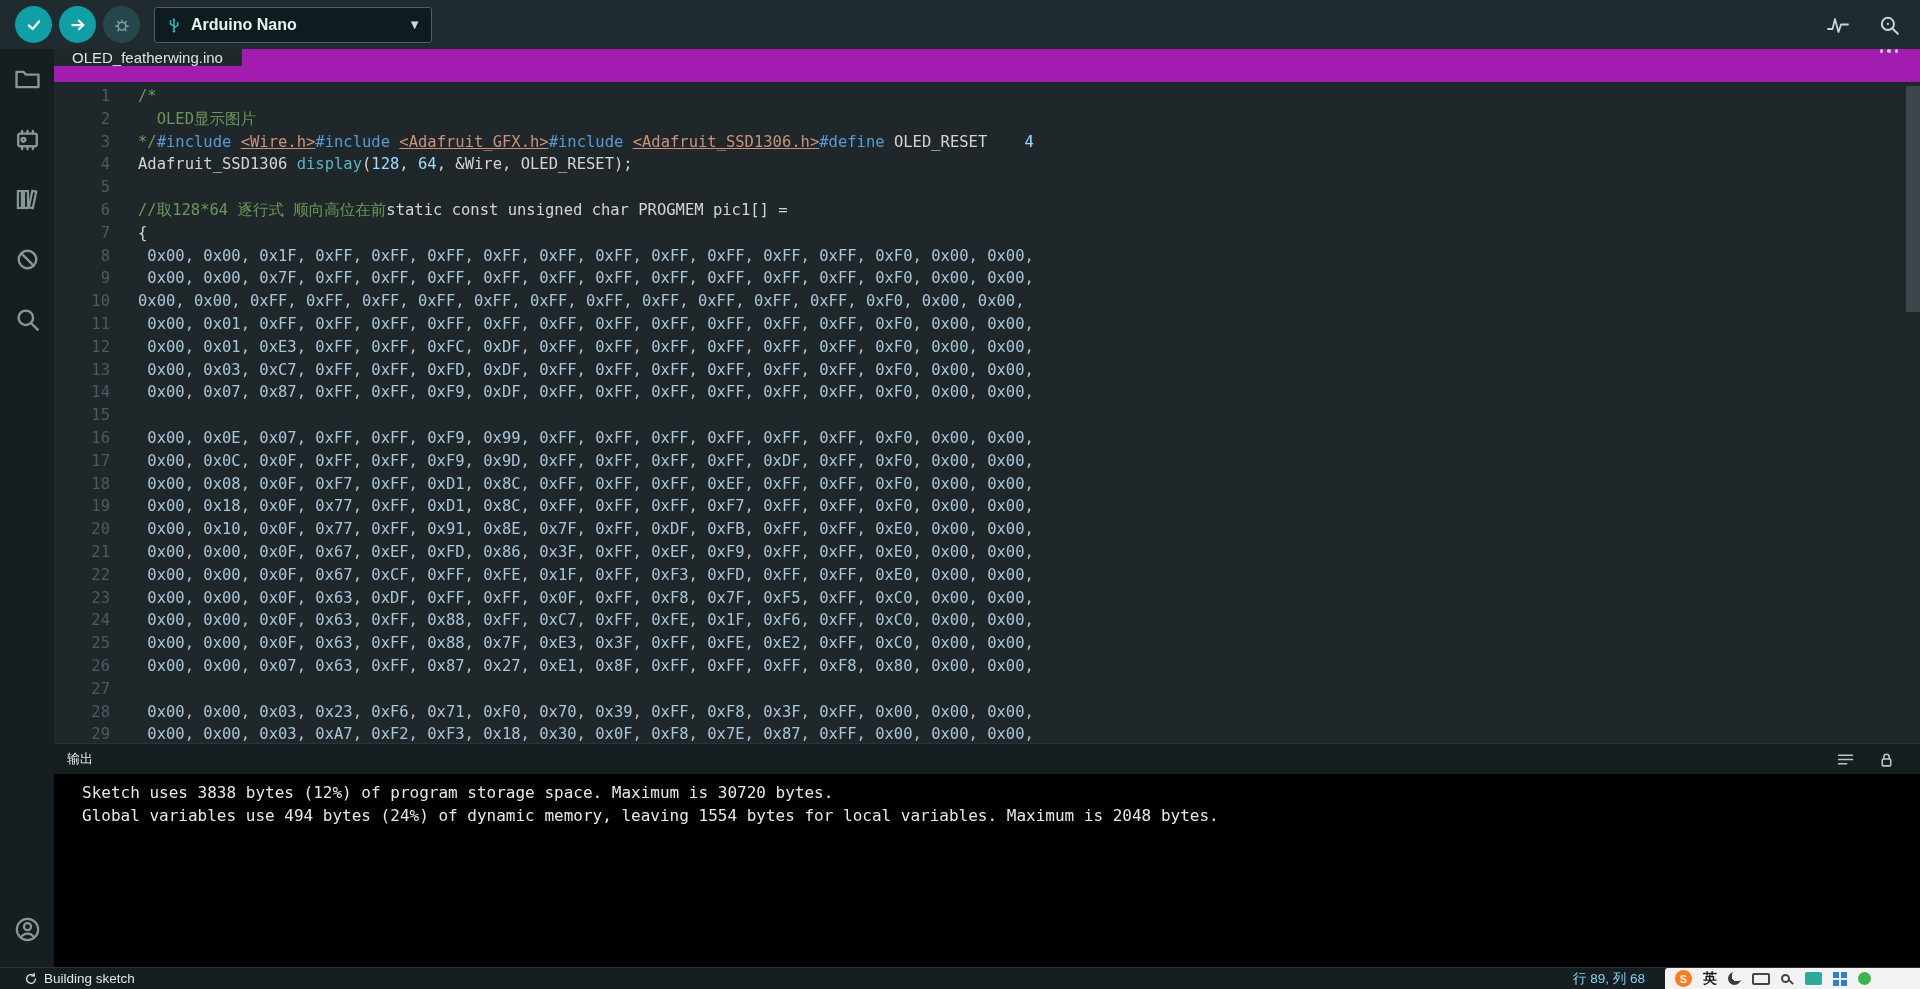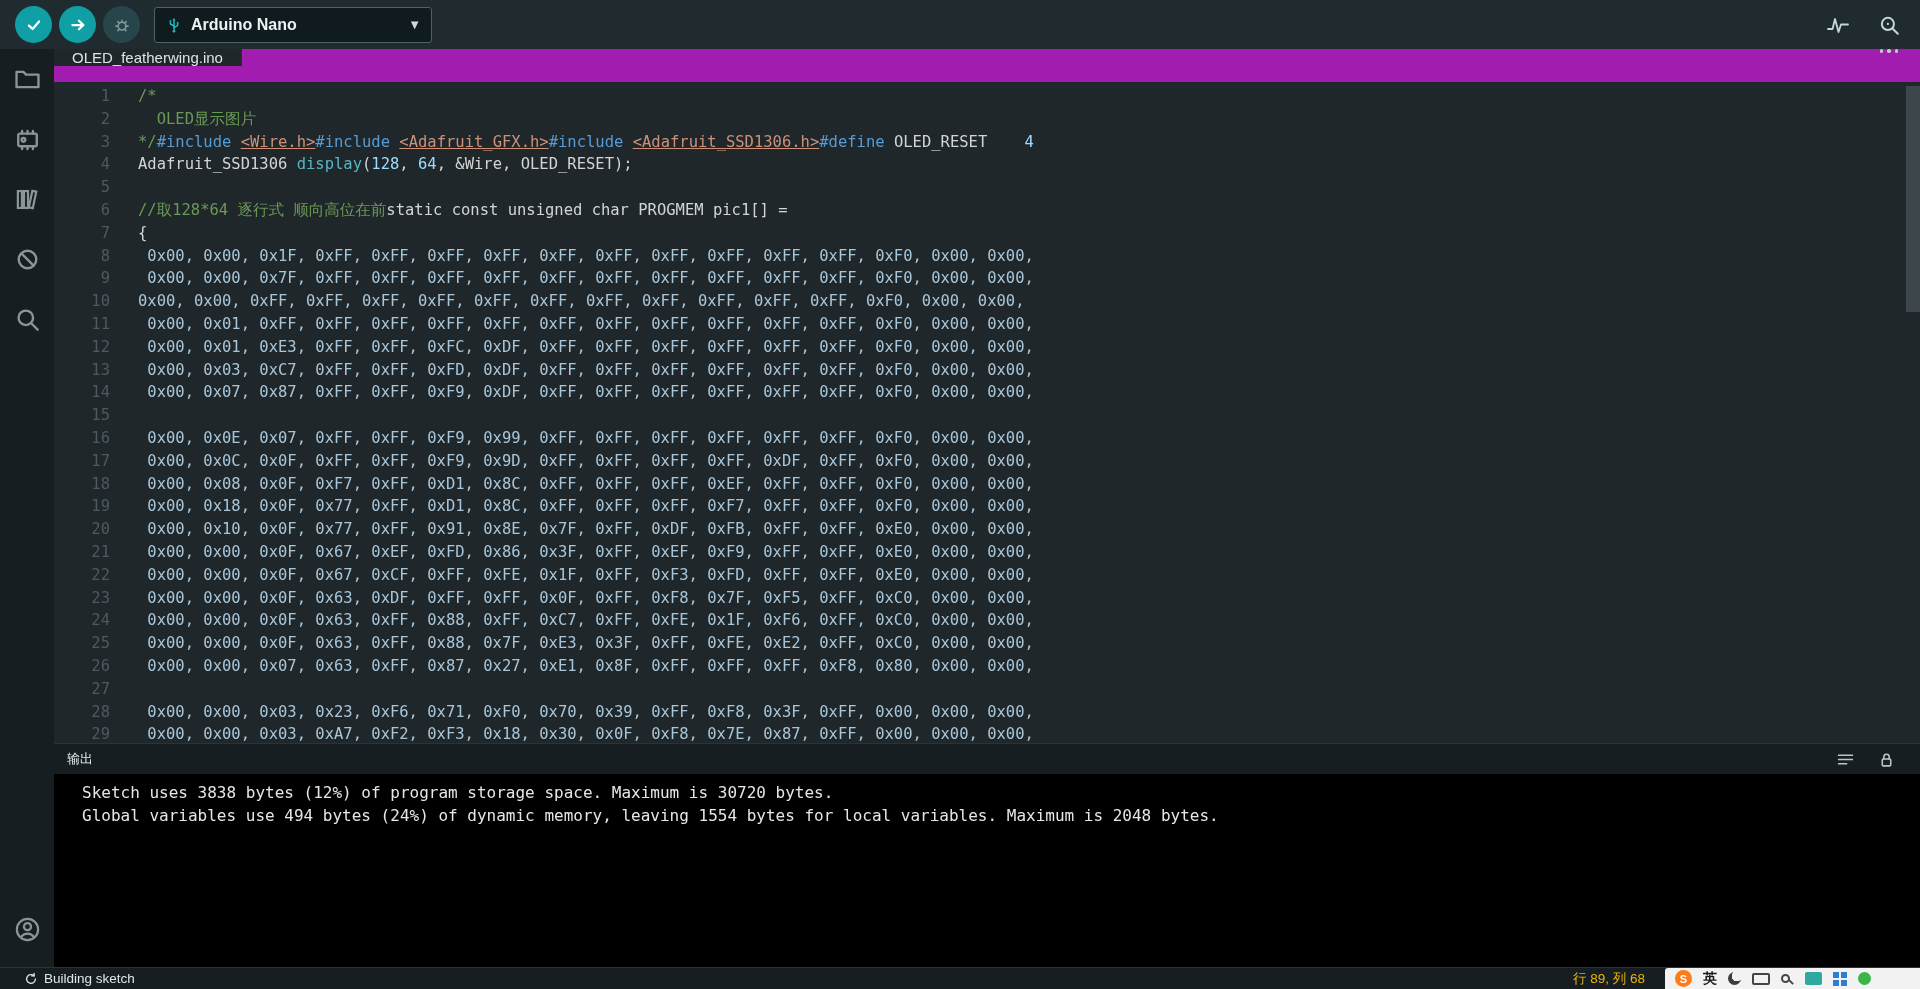--- a/index.html
+++ b/index.html
@@ -122,21 +122,21 @@
   
   .statusbar {
     height: 22px; flex: 0 0 22px; background: #171e21;
     border-top: 1px solid #2a3336;
     display: flex; align-items: center;
     font-size: 13.5px; color: #dfe7e7;
     padding-left: 24px;
   }
   .sb-left { display: flex; align-items: center; gap: 6px; }
   .sb-right { margin-left: auto; display: flex; align-items: center; gap: 20px; height: 100%; }
-  .cursor-pos { color: #eab308; cursor: pointer; }
+  .cursor-pos { color: #7dd3fc; cursor: pointer; }
 
   
   .tray {
     height: 22px; background: #f2f2f2; border-radius: 3px 0 0 0;
     display: flex; align-items: center; gap: 11px; padding: 0 10px;
     width: 255px;
   }
   .ti { display: inline-flex; align-items: center; justify-content: center; cursor: pointer; }
   .ti.logo { width: 17px; height: 17px; border-radius: 50%; background: #ff7a18; color: #fff; font-weight: bold; font-size: 11px; }
   .ti.lang { color: #1b1b1b; font-size: 14px; font-weight: bold; font-family: "Liberation Sans", sans-serif; }

